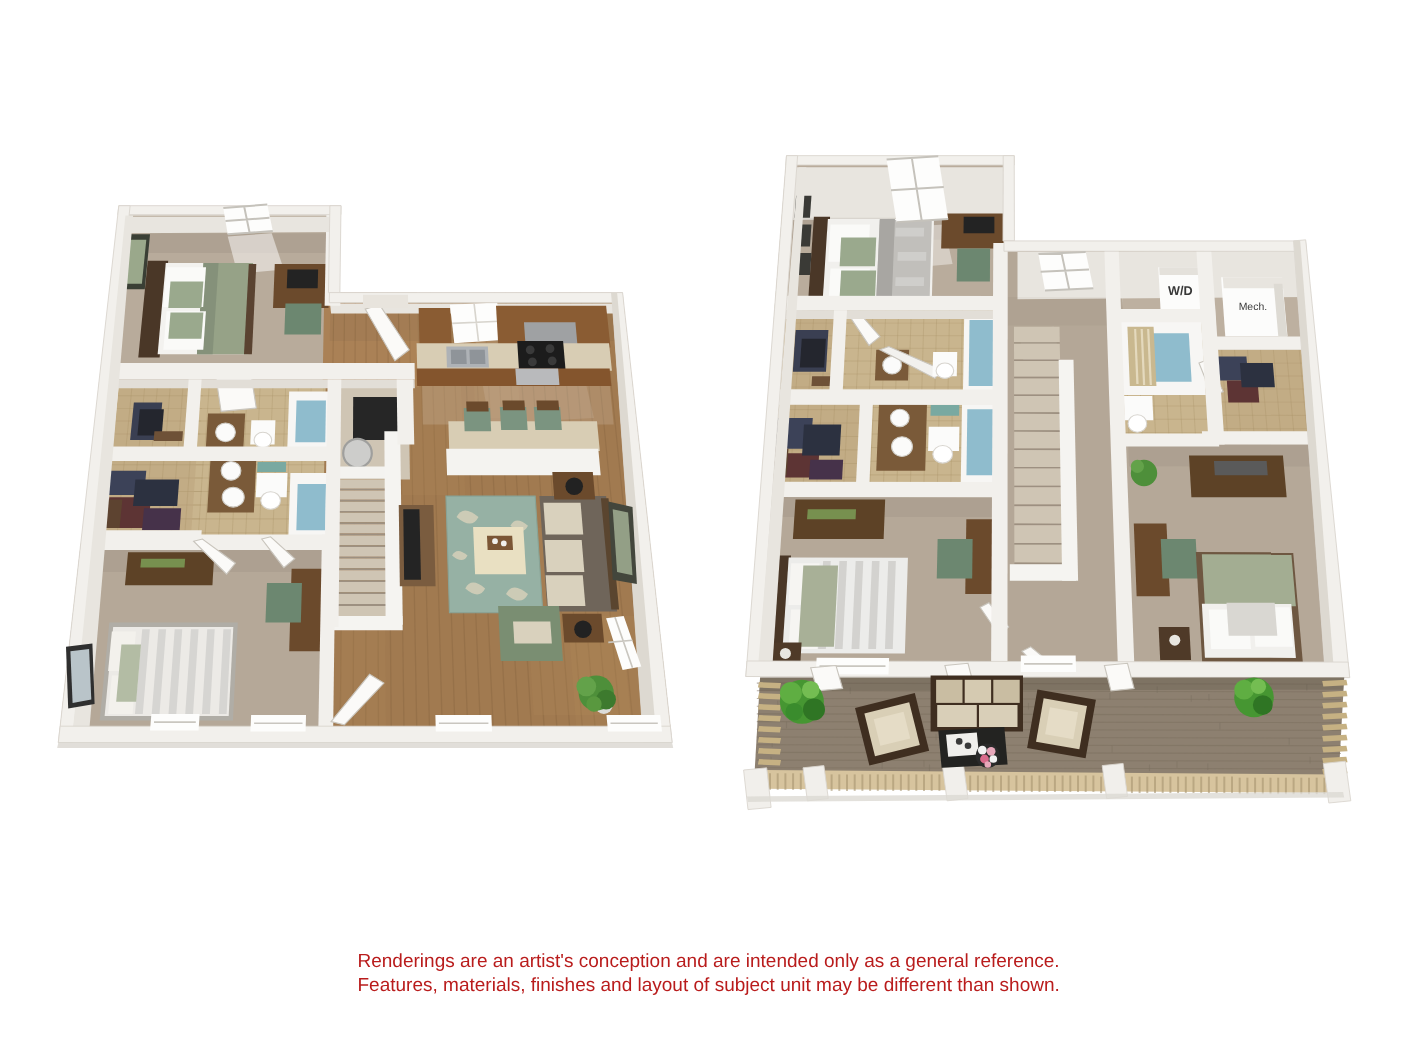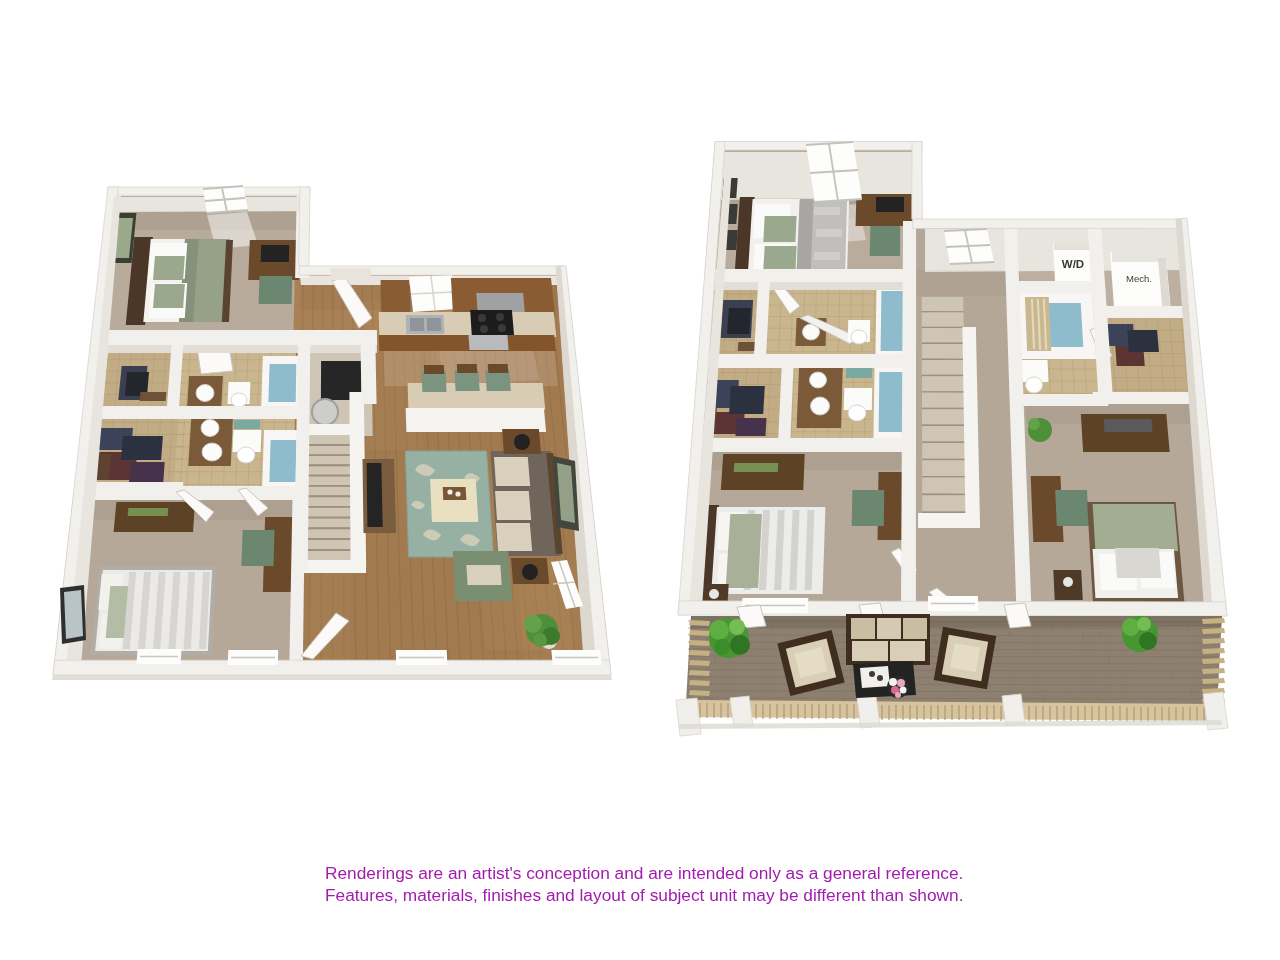--- a/index.html
+++ b/index.html
@@ -1,14 +1,14 @@
 <!DOCTYPE html>
 <html><head><meta charset="utf-8"><style>
 html,body{margin:0;padding:0;background:#ffffff;}
-.caption{position:absolute;left:325px;top:862px;font-family:"Liberation Sans",sans-serif;font-size:17.3px;line-height:22px;color:#a21caf;}
+.caption{position:absolute;left:325px;top:862px;font-family:"Liberation Sans",sans-serif;font-size:17.3px;line-height:22px;color:#b91c1c;}
 </style></head><body>
 <svg width="1280" height="960" viewBox="0 0 1280 960" xmlns="http://www.w3.org/2000/svg">
 
 <clipPath id="lfoot">
       <polygon points="108.0,187.0 309.7,187.0 308.8,266.0 565.7,266.0 611.0,675.0 53.0,675.0"></polygon>
     </clipPath>
 
 <polygon points="108.0,187.0 309.7,187.0 308.8,266.0 565.7,266.0 611.0,675.0 53.0,675.0" fill="#f2f0ec"></polygon>
 <g clip-path="url(#lfoot)">
 

